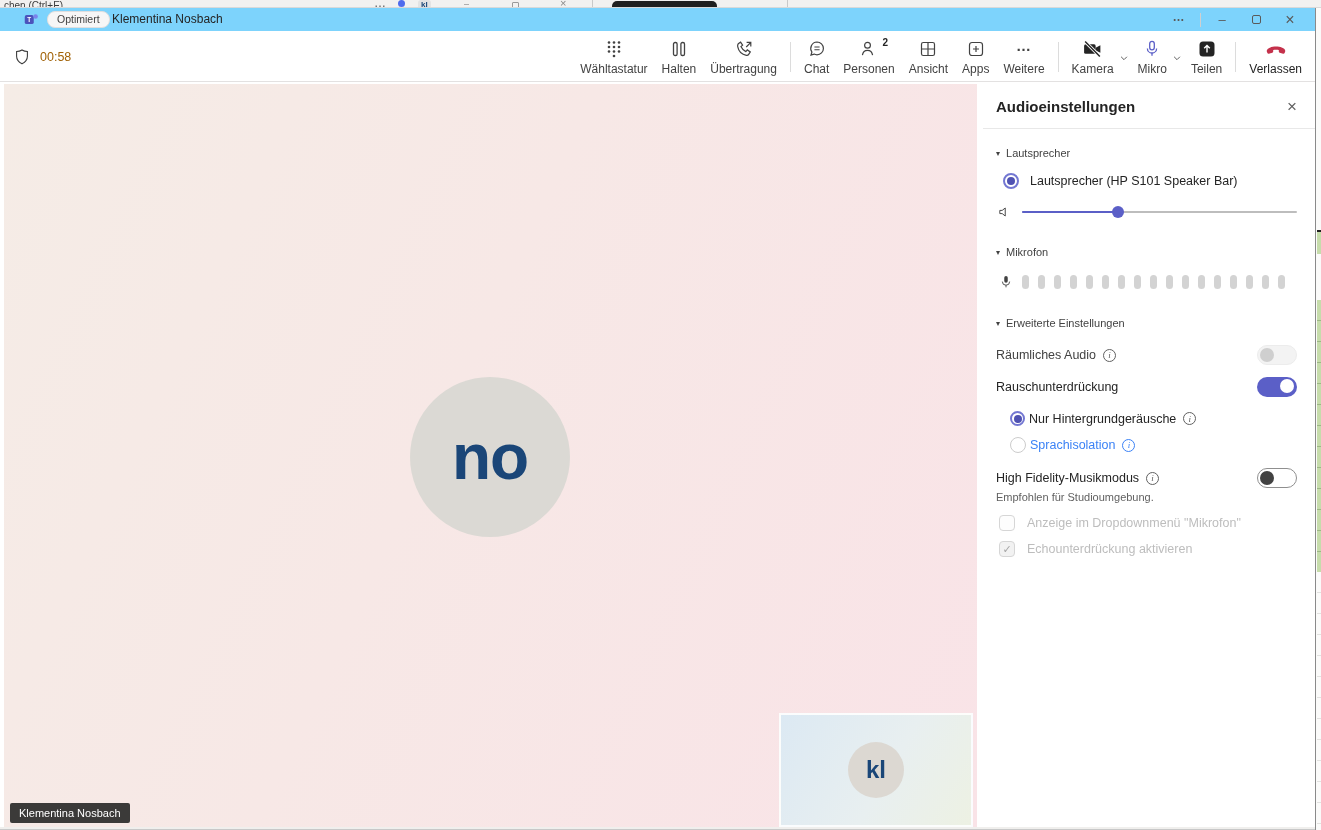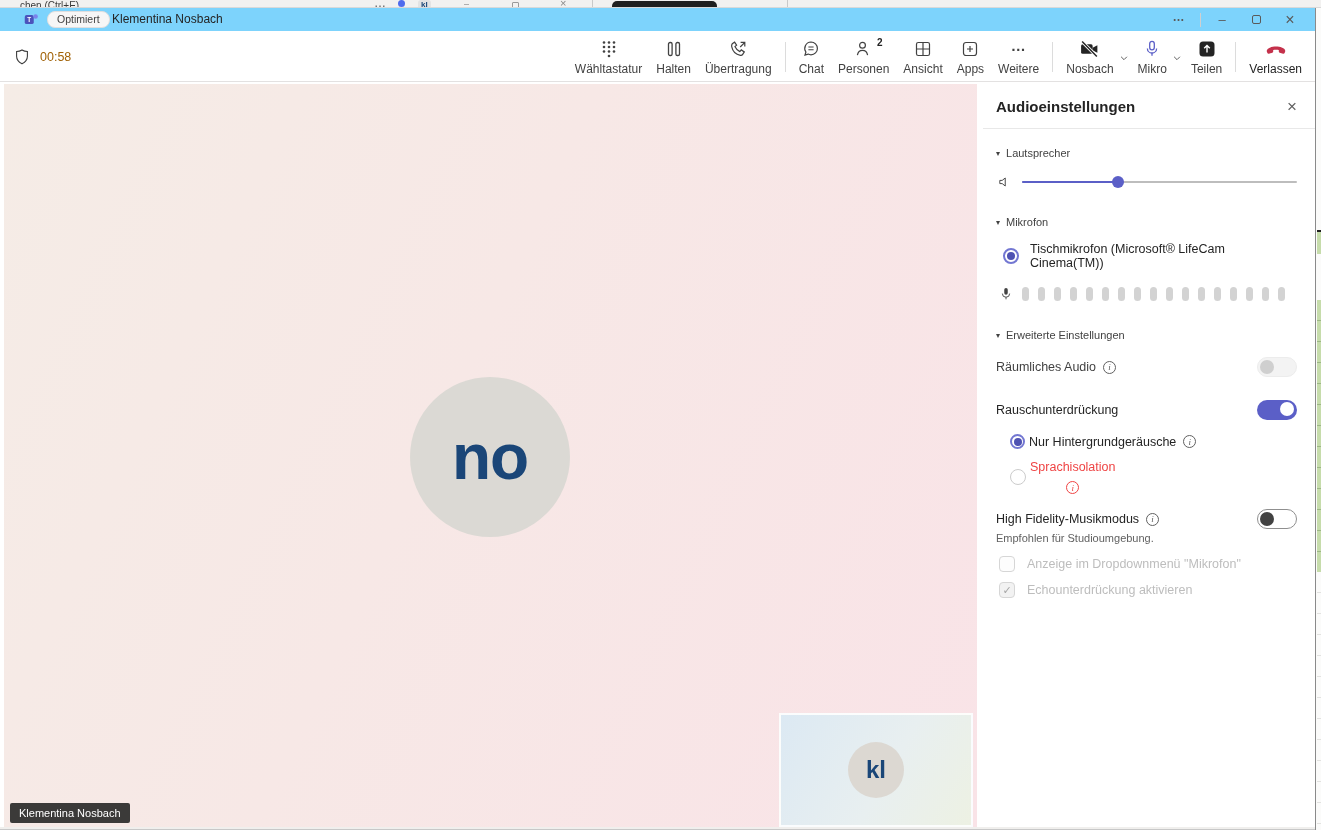--- a/index.html
+++ b/index.html
@@ -2,21 +2,21 @@
 <html><head>
 <meta charset="utf-8">
 <style>
   * { margin:0; padding:0; box-sizing:border-box; }
   html,body { width:1321px; height:830px; overflow:hidden;
     font-family:"Liberation Sans", sans-serif; background:#f1f0ee; }
 
   
   .bg-top-strip { position:absolute; left:0; top:0; width:1321px; height:8px;
     background:#f2f1f0; border-bottom:1px solid #d9d9d9; overflow:hidden; }
-  .bg-top-text { position:absolute; left:20px; top:0px; font-size:10px; color:#3a3a3a; }
+  .bg-top-text { position:absolute; left:4px; top:0px; font-size:10px; color:#3a3a3a; }
   .bg-ellipsis { position:absolute; left:374px; top:-4px; font-size:12px; color:#555; letter-spacing:1px; }
   .bg-bluedot { position:absolute; left:398px; top:0px; width:7px; height:7px; border-radius:50%; background:#4f6bed; }
   .bg-kl-chip { position:absolute; left:418px; top:0px; background:#e3e3e3; border-radius:3px;
     font-size:8px; color:#1a4678; font-weight:bold; padding:0 3px; line-height:9px; }
   .bg-min { position:absolute; left:464px; top:-1px; font-size:9px; color:#8a8a8a; }
   .bg-max { position:absolute; left:512px; top:2px; width:7px; height:7px; border:1px solid #9a9a9a; border-radius:1px; }
   .bg-close { position:absolute; left:560px; top:-3px; font-size:11px; color:#8a8a8a; }
   .bg-div1 { position:absolute; left:592px; top:0; width:1px; height:8px; background:#c9c9c9; }
   .bg-darktab { position:absolute; left:612px; top:1px; width:105px; height:10px; background:#1f1f1f; border-radius:5px; }
   .bg-div2 { position:absolute; left:787px; top:0; width:1px; height:8px; background:#c9c9c9; }
@@ -123,21 +123,21 @@
   .toggle .knob { position:absolute; top:2px; width:14px; height:14px; border-radius:50%; }
   .toggle.on { background:#5b5fc7; }
   .toggle.on .knob { right:3px; background:#fff; }
   .toggle.off { background:#fff; border:1px solid #8f8f8f; }
   .toggle.off .knob { left:2px; top:1.6px; background:#424242; }
   .toggle.off-disabled { background:#f3f3f3; border:1px solid #ececec; }
   .toggle.off-disabled .knob { left:2px; top:1.6px; background:#cfcfcf; }
 
   .sub-option { display:flex; align-items:center; gap:4px; margin-left:14px; cursor:pointer; }
   .sub-option .opt-label { font-size:12.5px; color:#242424; display:flex; align-items:center; gap:7px; }
-  .sub-option .opt-label.dim { color:#ef4444;flex-direction:column; }
+  .sub-option .opt-label.dim { color:#3b82f6; }
 
   .checkbox-row { display:flex; align-items:center; gap:12px; margin-left:3px; }
   .checkbox { width:16px; height:16px; border:1px solid #d6d6d6; border-radius:4px; background:#fdfdfd;
     display:flex; align-items:center; justify-content:center; font-size:11px; color:#a5a5a5; flex:0 0 16px; }
   .checkbox.checked { background:#f2f2f2; }
   .checkbox-row .cb-label { font-size:12.5px; color:#bdbdbd; }
 
   .bottom-strip { position:absolute; left:0; bottom:0; width:1321px; height:3px; background:#f0efed;
     border-bottom:1px solid #c8c8c8; }
   svg { display:block; }
@@ -289,21 +289,21 @@
 
       <div class="tb-btn">
         <div class="tb-iconrow">
             <svg width="21" height="21" viewBox="0 0 20 20">
           <rect x="2" y="6" width="11" height="9" rx="1.5" fill="#242424"></rect>
           <path d="M13 9.2 17.5 7v7L13 11.8z" fill="#242424"></path>
           <line x1="3" y1="3.4" x2="17" y2="17.6" stroke="#ffffff" stroke-width="3"></line>
           <line x1="3" y1="3.4" x2="17" y2="17.6" stroke="#242424" stroke-width="1.4"></line>
         </svg>
           </div>
-        <span class="lbl">Nosbach</span>
+        <span class="lbl">Kamera</span>
       </div>
       <div class="chev-btn">
         <svg width="10" height="10" viewBox="0 0 12 12">
           <path d="M2.5 4.5 6 8l3.5-3.5" fill="none" stroke="#616161" stroke-width="1.2"></path>
           </svg>
       </div>
 
       <div class="tb-btn">
         <div class="tb-iconrow">
             <svg width="20" height="20" viewBox="0 0 20 20">
@@ -362,37 +362,37 @@
       <span class="panel-close">×</span>
     </div>
     <div class="panel-divider"></div>
 
     <div class="panel-body">
 
       <div class="section-head" style="margin-top:18px;">
         <span class="caret">▾</span>
         <span>Lautsprecher</span>
       </div>
+      <div class="device-row" style="margin-top:14px;">
+        <span class="radio selected"></span>
+        <span class="device-label">Lautsprecher (HP S101 Speaker Bar)</span>
+      </div>
       <div class="slider-row" style="margin-top:15px;">
         <svg class="vol-icon" width="16" height="16" viewBox="0 0 20 20">
           <path d="M3.5 8v4h3l3.8 3V5L6.5 8z" fill="none" stroke="#424242" stroke-width="1.2" stroke-linejoin="round"></path>
         </svg>
         <div class="slider-track">
           <div class="slider-fill" style="width: 35%;"></div>
           <div class="slider-thumb" style="left: calc(35% - 6px);"></div>
         </div>
       </div>
 
       <div class="section-head" style="margin-top:26px;">
         <span class="caret">▾</span>
         <span>Mikrofon</span>
-      </div>
-      <div class="device-row" style="margin-top:14px;">
-        <span class="radio selected"></span>
-        <span class="device-label">Tischmikrofon (Microsoft® LifeCam Cinema(TM))</span>
       </div>
       <div class="meter-row" style="margin-top:16px;">
         <svg width="14" height="16" viewBox="0 0 20 20">
           <rect x="7.5" y="1.5" width="5" height="9.5" rx="2.5" fill="#424242"></rect>
           <path d="M4.8 9.4a5.2 5.2 0 0 0 10.4 0" fill="none" stroke="#424242" stroke-width="1.3"></path>
           <line x1="10" y1="14.6" x2="10" y2="17.6" stroke="#424242" stroke-width="1.3"></line>
         </svg>
         <div class="meter-bars">
             <span class="mic-bar"></span>
             <span class="mic-bar"></span>
@@ -422,21 +422,21 @@
       <div class="adv-row" style="margin-top:16px;">
         <span class="adv-label" style="color:#424242;">
           <span>Räumliches Audio</span>
           <span class="info-i" style="color:#616161;">i</span>
         </span>
         <div class="toggle off-disabled">
           <span class="knob"></span>
         </div>
       </div>
 
-      <div class="adv-row" style="margin-top:23px;">
+      <div class="adv-row" style="margin-top:12px;">
         <span class="adv-label">
           <span>Rauschunterdrückung</span>
         </span>
         <div class="toggle on">
           <span class="knob"></span>
         </div>
       </div>
 
       <div class="sub-option" style="margin-top:14px;">
         <span class="radio selected-sm"></span>

